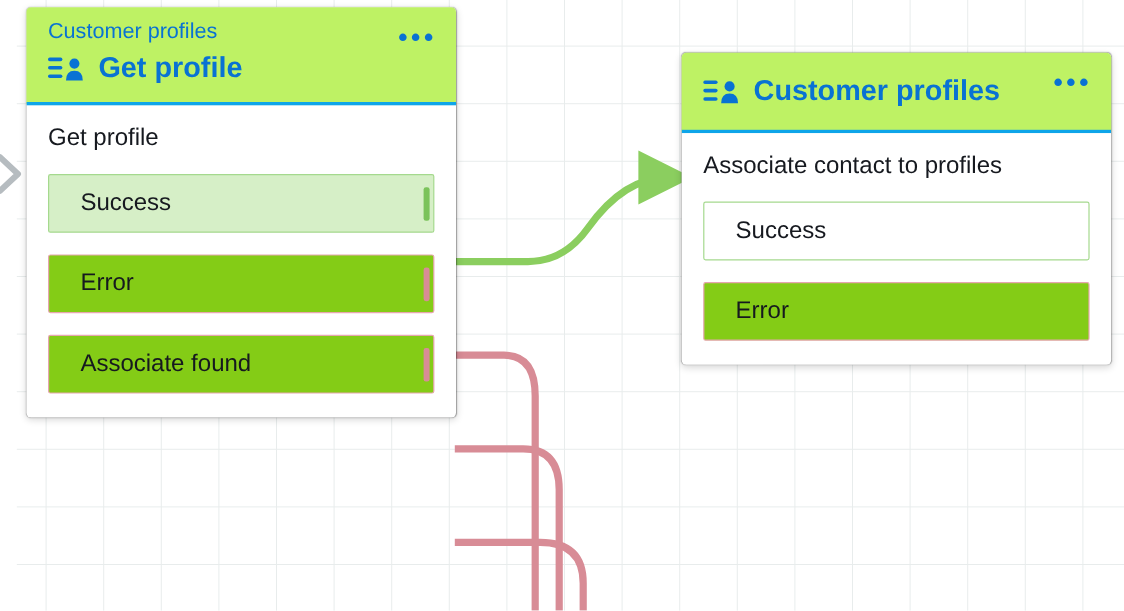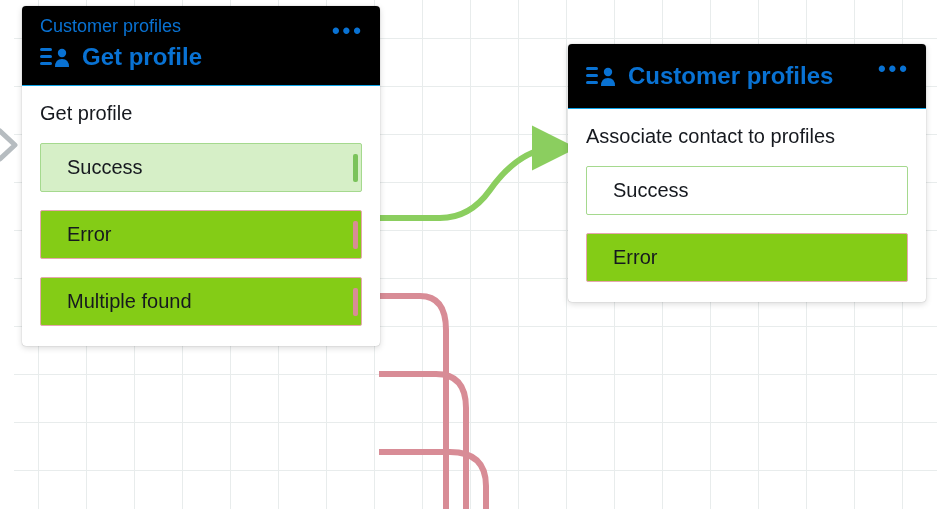--- a/index.html
+++ b/index.html
@@ -33,22 +33,22 @@
   }
   .node {
     position: absolute;
     background: #fff;
     border-radius: 4px;
     box-shadow: 0 0 1px rgba(0,0,0,0.35), 0 2px 6px rgba(0,0,0,0.15);
     display: flex;
     flex-direction: column;
   }
   .node-header {
-    background: #000000;
-    border-bottom: 1px solid #0ea5e9;
+    background: #bef264;
+    border-bottom: 3px solid #0ea5e9;
     border-radius: 4px 4px 0 0;
     padding: 10px 18px 14px 18px;
     position: relative;
   }
   .node-header .cat {
     color: #0972d3;
     font-size: 18px;
     font-weight: 500;
   }
   .node-header .title-row {
@@ -169,21 +169,21 @@
 
     <div class="branch success">
       <span>Success</span>
       <span class="port green"></span>
     </div>
     <div class="branch error">
       <span>Error</span>
       <span class="port pink"></span>
     </div>
     <div class="branch error">
-      <span>Multiple found</span>
+      <span>Associate found</span>
       <span class="port pink"></span>
     </div>
   </div>
 </div>
 
 <div class="node" style="left:568px; top:44px; width:358px;">
   <div class="node-header" style="padding:18px 18px;">
     <div class="title-row single">
       <span class="profile-icon">
         <svg width="30" height="24" viewBox="0 0 30 24">

